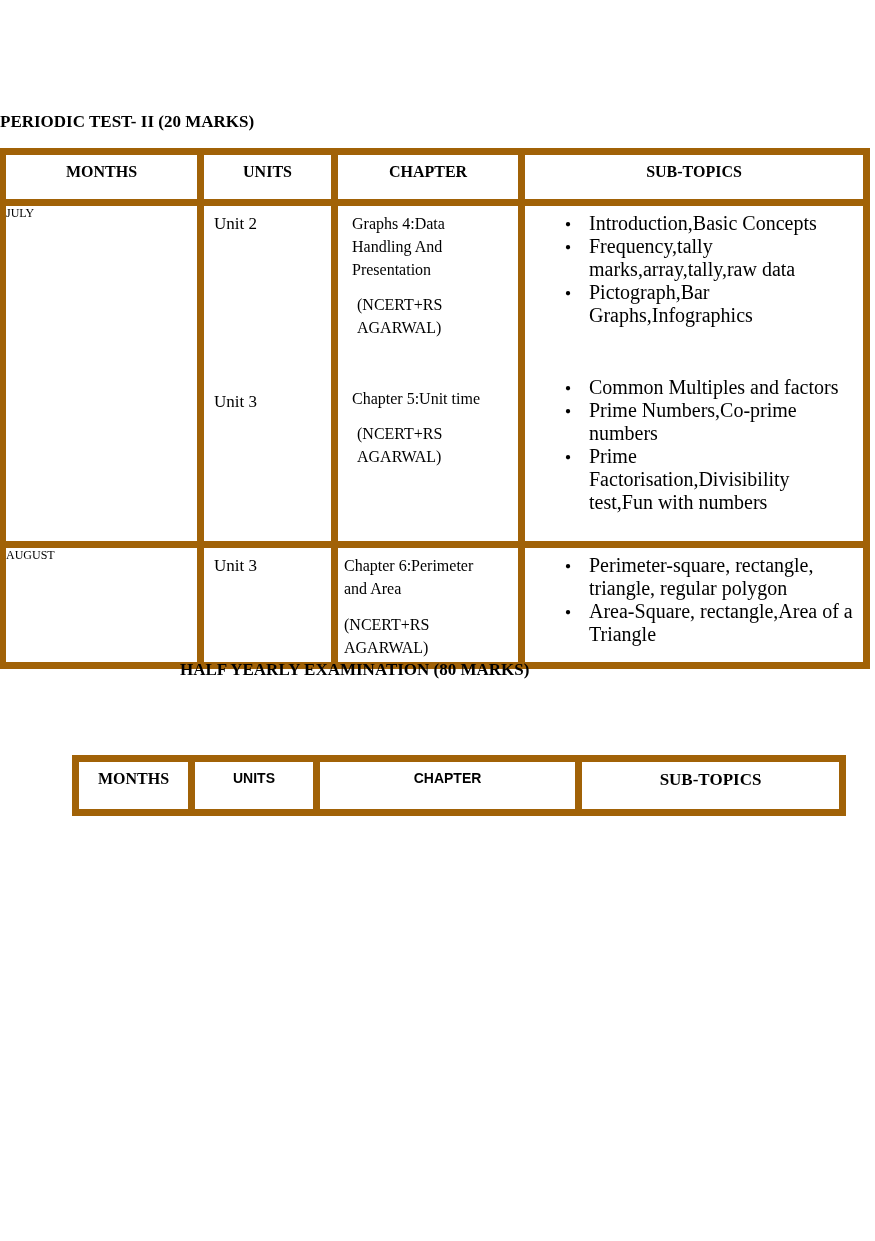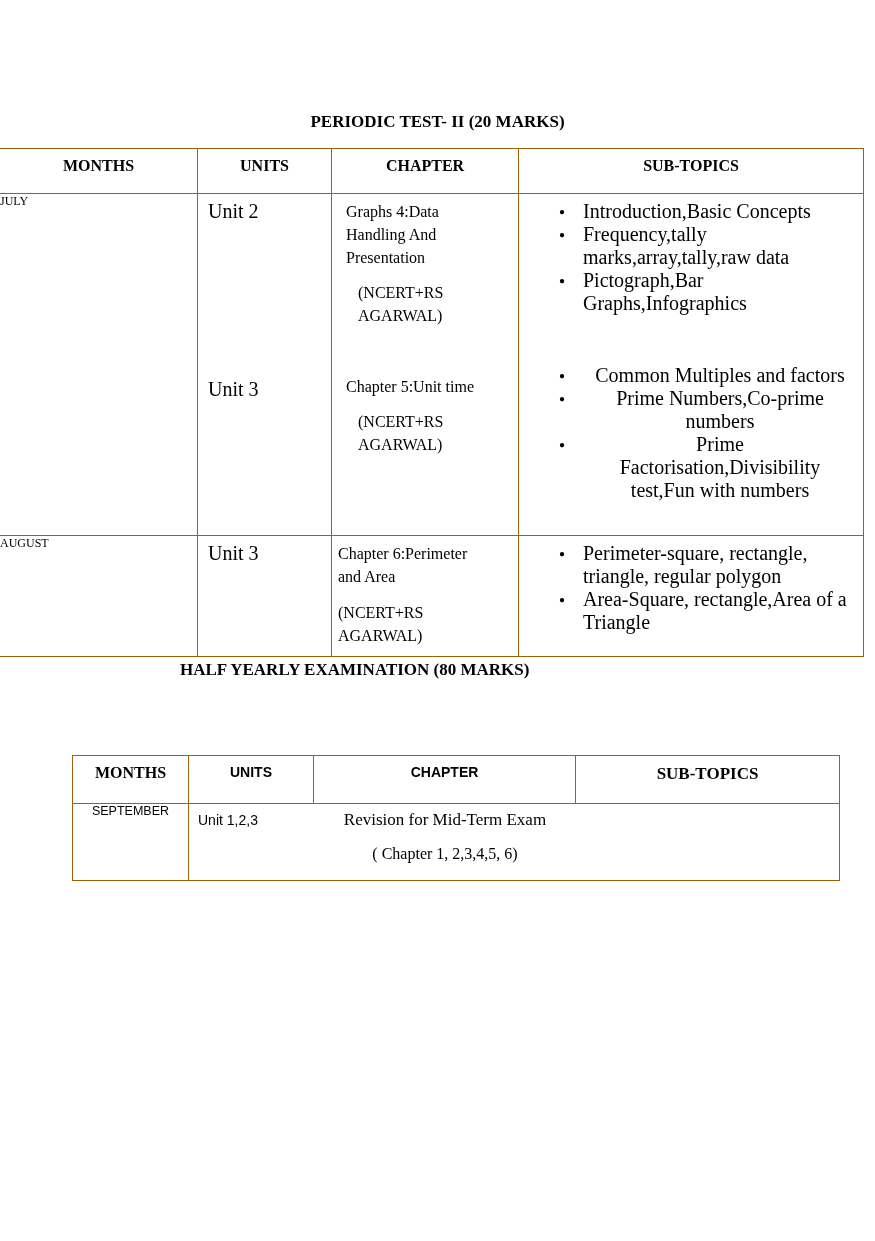--- a/index.html
+++ b/index.html
@@ -4,56 +4,56 @@
 <style>
   html,body { margin:0; padding:0; }
   body {
     width:875px; height:1241px;
     background:#ffffff; color:#000;
     font-family:"Liberation Serif", serif;
     position:relative; overflow:hidden;
   }
   .doc-title {
     position:absolute; left:0; width:875px;
-    text-align:center; font-weight:bold; font-size:17px;
+    font-weight:bold; font-size:17px;
     font-family:"Liberation Serif", serif;
   }
   #title1 { top:112px; }
   #title2 { top:660px; width:auto; left:180px; text-align:left; }
 
   table.grid { border-collapse:collapse; table-layout:fixed; position:absolute; }
-  table.grid td, table.grid th { border:1px solid #a16207; vertical-align:top; padding:0; }
+  table.grid td, table.grid th { border:7px solid #a16207; vertical-align:top; padding:0; }
 
   
   #t1 { left:-1px; top:148px; }
   #t1 th {
     height:36px; font-size:16px; font-weight:bold; text-align:center;
     padding-top:8px; vertical-align:top;
   }
   .month-cell { text-align:left; font-size:12px; padding-top:7px; }
-  .unit-cell p { margin:0; font-size:20px; line-height:23px;font-family:Liberation Serif, serif; }
+  .unit-cell p { margin:0; font-size:17px; line-height:23px;font-family:Liberation Serif, serif; }
   .unit-first { margin:6px 0 0 10px !important; }
   .unit-second { margin:155px 0 0 10px !important; }
   .chap-cell p { margin:0; font-size:16px; line-height:23px; white-space:pre-wrap; }
   .chap-cell .c-title  { margin:6px 0 0 14px; }
-  .chap-cell .c-src    { margin:12px 0 0 26px; }
+  .chap-cell .c-src    { margin:12px 0 0 19px; }
   .chap-cell .c-title2 { margin:48px 0 0 14px; }
   .chap-center p { margin-left:6px !important; margin-right:6px !important; }
   .chap-center .c-src { margin-top:13px !important; }
 
   ul.bullets { list-style:none; margin:6px 0 0 0; padding:0; }
   ul.bullets li {
     position:relative; padding:0 6px 0 64px;
     font-size:20px; line-height:23px; white-space:pre-wrap;
   }
   ul.bullets li::before {
     content:"●"; position:absolute; left:40px; top:0;
     font-size:10px; line-height:23px;
   }
-  ul.bullets2 { margin-top:49px;text-align:center; }
+  ul.bullets2 { margin-top:49px; }
 
   
   #t2 { left:72px; top:755px; }
   #t2 th { height:39px; padding-top:8px; vertical-align:top; text-align:center; }
   .h-serif  { font-family:"Liberation Serif", serif; font-weight:bold; font-size:16px; }
   .h-serif-lg { font-family:"Liberation Serif", serif; font-weight:bold; font-size:17px; }
   .h-sans   { font-family:"Liberation Sans", sans-serif; font-weight:bold; font-size:14px; }
   .month2-cell {
     font-family:"Liberation Sans", sans-serif; font-size:12.5px;
     text-align:center; padding-top:9px;
@@ -152,24 +152,14 @@
     <col style="width:262px">
       <col style="width:264px">
   </colgroup>
   <tbody>
       <tr>
     <th class="h-serif">MONTHS</th>
     <th class="h-sans">UNITS</th>
     <th class="h-sans">CHAPTER</th>
     <th class="h-serif-lg">SUB-TOPICS</th>
   </tr>
-  <tr style="height:77px;">
-    <td class="month2-cell">SEPTEMBER</td>
-    <td class="merged-cell" colspan="3">
-      <span class="unit123">Unit 1,2,3</span>
-      <div class="revision-block">
-        <p>Revision for Mid-Term Exam</p>
-        <p class="rev2">( Chapter 1, 2,3,4,5, 6)</p>
-      </div>
-    </td>
-  </tr>
 </tbody>
   </table>
 
 </body></html>

